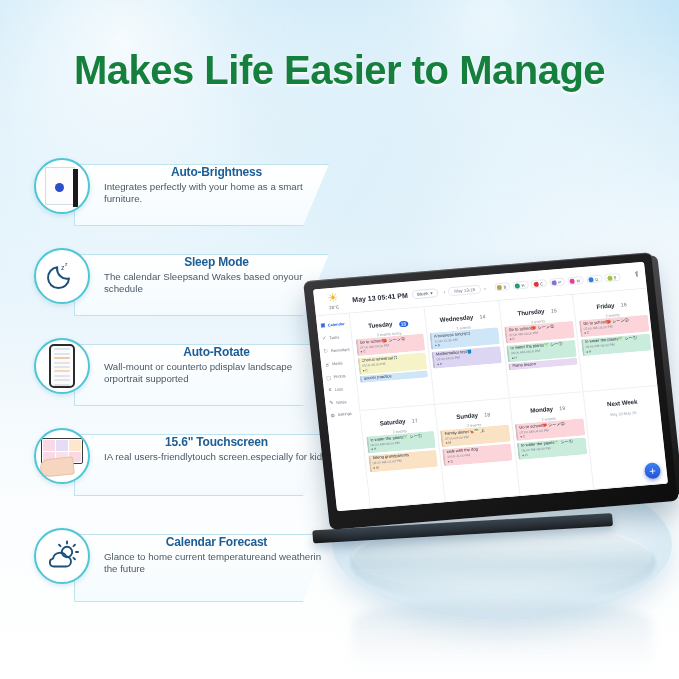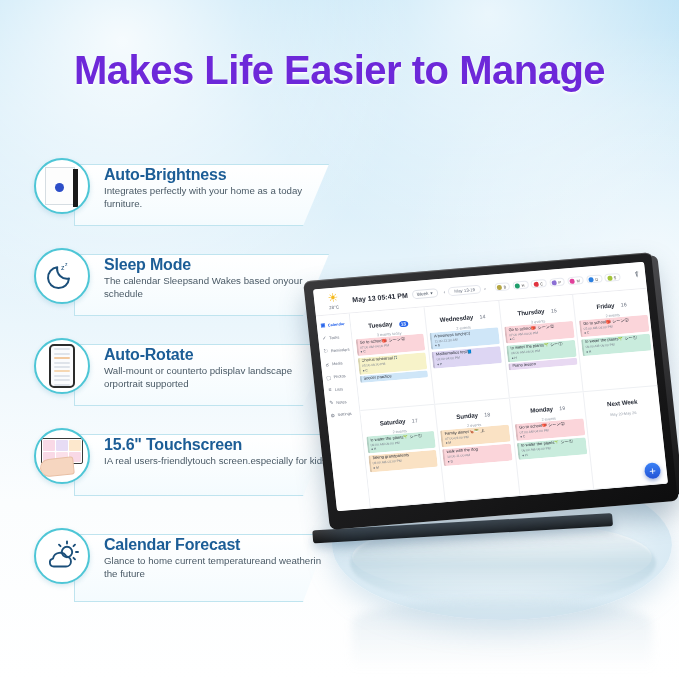--- a/index.html
+++ b/index.html
@@ -13,21 +13,21 @@
       linear-gradient(180deg,#b7e0f5 0%, #cfeaf8 16%, #e4f3fb 38%, #f2f9fd 58%, #fbfdfe 74%, #ffffff 100%);
     position:relative;
   }
   .stage { position:absolute; inset:0; }
 
   
   .headline {
     position:absolute; left:0; right:0; top:48px;
     text-align:center;
     font-size:40px; font-weight:bold; letter-spacing:-0.5px;
-    color:#6d28d9;
+    color:#15803d;
     text-shadow:0 2px 3px rgba(255,255,255,.9), 0 1px 0 rgba(255,255,255,.6);
   }
 
   
   .feature { position:absolute; left:34px; width:300px; height:78px; }
   .banner {
     position:absolute; left:40px; top:6px; width:255px; height:62px;
     background:linear-gradient(180deg,#ffffff 0%, #f4fbfe 100%);
     border:1px solid #bfe4ef;
     border-right:none;
@@ -36,22 +36,23 @@
   }
   .ficon {
     position:absolute; left:0; top:0; width:56px; height:56px; border-radius:50%;
     background:#fff; border:2px solid #4ec6d6;
     display:flex; align-items:center; justify-content:center;
     box-shadow:0 2px 5px rgba(70,150,180,.22);
     overflow:hidden;
   }
   .ftext { position:absolute; left:70px; top:8px; width:225px; }
   .ftitle {
-    font-size:16px; font-weight:bold; color:#1c5d96; line-height:1.15;
+    font-size:12px; font-weight:bold; color:#1c5d96; line-height:1.15;
     letter-spacing:-0.2px;
+    text-align:center;
   }
   .fdesc { font-size:9.7px; color:#4a5a66; line-height:1.28; margin-top:1px; }
 
   
   .art-brightness { width:40px; height:42px; position:relative; }
   .art-brightness .pg {
     position:absolute; left:3px; top:2px; width:30px; height:38px;
     background:#fdfdfd; border:1px solid #d6dde2;
   }
   .art-brightness .pg:after {
@@ -204,21 +205,21 @@
 <body>
 
 <div class="stage">
 
   <div class="headline">Makes Life Easier to Manage</div>
 
   <div class="feature" style="top:158px">
     <div class="banner"></div>
     <div class="ftext">
       <div class="ftitle">Auto-Brightness</div>
-      <div class="fdesc">Integrates perfectly with your home as a today furniture.</div>
+      <div class="fdesc">Integrates perfectly with your home as a smart furniture.</div>
     </div>
     <div class="ficon">
       <div class="art-brightness">
         <div class="pg"></div>
           <div class="shadow"></div>
       </div>
     </div>
   </div>
 
   <div class="feature" style="top:338px">

